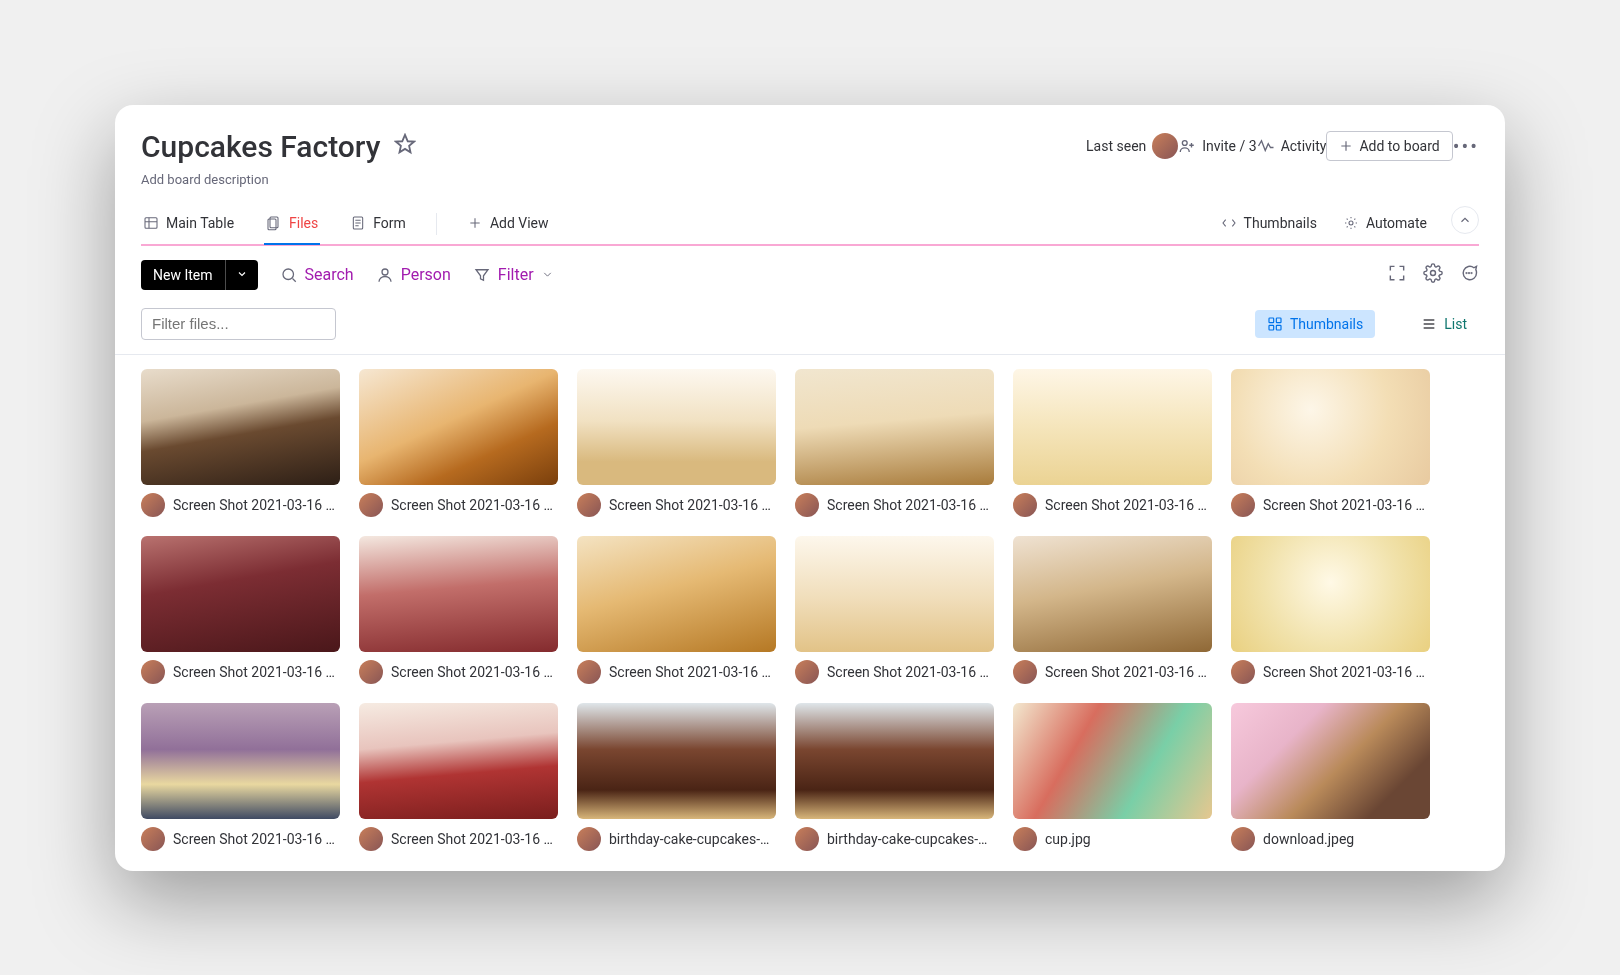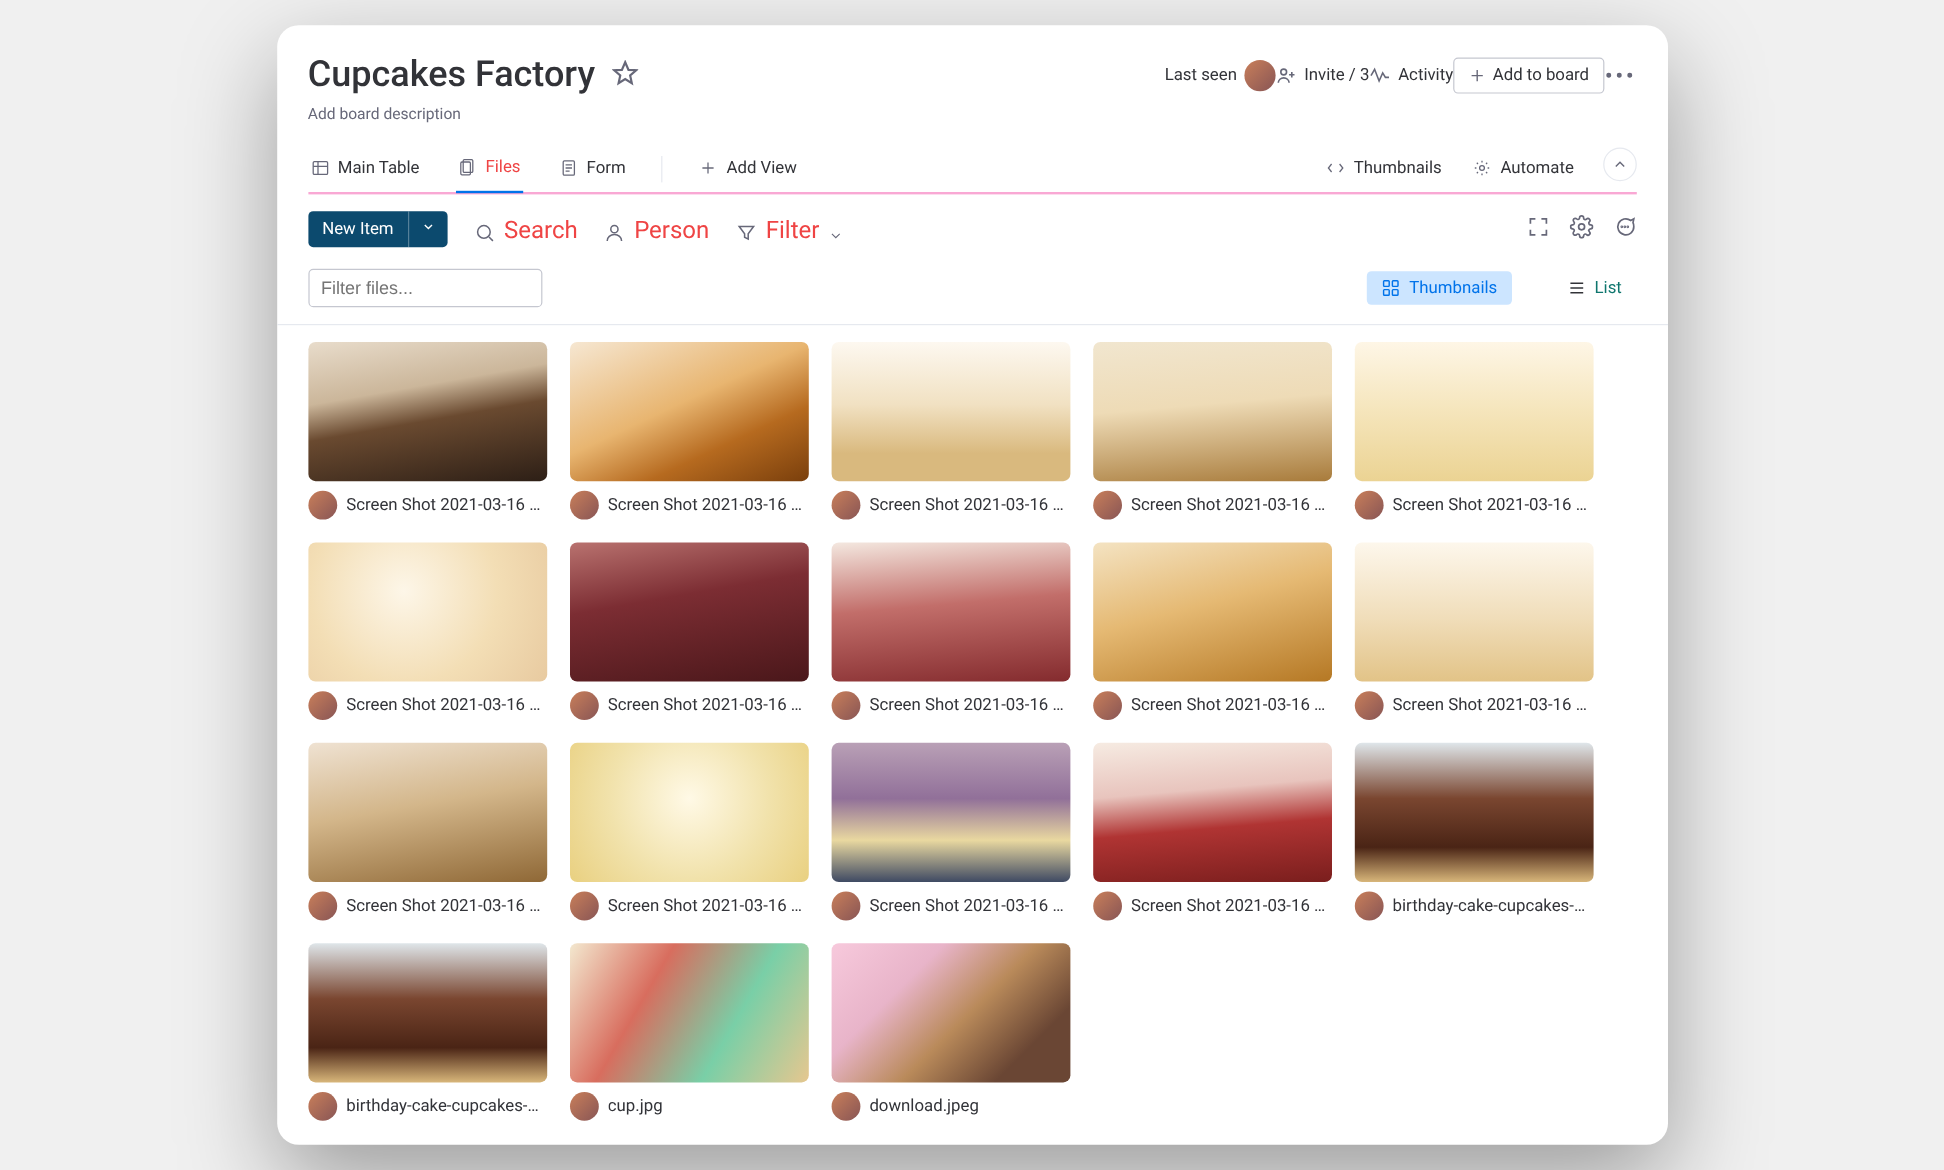--- a/index.html
+++ b/index.html
@@ -7,21 +7,21 @@
     font-family: -apple-system, BlinkMacSystemFont, "Segoe UI", Roboto, Helvetica, Arial, sans-serif;
     background: #f0f0f0;
     display: flex;
     align-items: center;
     justify-content: center;
     min-height: 975px;
     width: 1620px;
   }
   .window {
     background: #fff;
-    width: 1159px;
+    width: 1390px;
     border-radius: 18px;
     box-shadow: 0 30px 80px rgba(0,0,0,0.35);
     padding: 24px 26px 20px 26px;
     overflow: hidden;
   }
   
   .header-row1 { display:flex; align-items:center; justify-content:space-between; }
   .title-wrap { display:flex; align-items:center; gap:14px; }
   .board-title { font-size:30px; font-weight:500; color:#323338; }
   .star-btn svg { width:22px; height:22px; stroke:#676879; fill:none; stroke-width:2; }
@@ -36,24 +36,24 @@
   .tabs-left { display:flex; align-items:center; gap:28px; }
   .tab { display:flex; align-items:center; gap:7px; font-size:14px; color:#323338; padding:10px 2px 12px 2px; cursor:pointer; }
   .tab.active { color:#ef4444; border-bottom:2px solid #0073ea; margin-bottom:-1px; }
   .tab svg { width:16px; height:16px; stroke:#676879; fill:none; stroke-width:1.6; }
   .divider-v { width:1px; height:22px; background:#e6e9ef; }
   .tabs-right { display:flex; align-items:center; gap:22px; padding-bottom:8px; }
   .chevron-btn { width:28px; height:28px; border:1px solid #e6e9ef; border-radius:50%; display:flex; align-items:center; justify-content:center; }
   
   .toolbar { display:flex; align-items:center; justify-content:space-between; margin-top:14px; }
   .toolbar-left { display:flex; align-items:center; gap:22px; }
-  .new-item-btn { background:#0c4a6e; color:#fff; border-radius:4px; display:flex; align-items:center; overflow:hidden; cursor:pointer; font-size:14px; }
+  .new-item-btn { background:#000000; color:#fff; border-radius:4px; display:flex; align-items:center; overflow:hidden; cursor:pointer; font-size:14px; }
   .new-item-btn .lbl { padding:7px 12px; }
   .new-item-btn .caret { padding:7px 10px; border-left:1px solid rgba(255,255,255,0.3); }
-  .tool { display:flex; align-items:flex-end; gap:7px; font-size:20px; color:#ef4444; cursor:pointer; }
+  .tool { display:flex; align-items:center; gap:7px; font-size:16px; color:#a21caf; cursor:pointer; }
   .tool svg { width:18px; height:18px; stroke:#676879; fill:none; stroke-width:1.7; }
   .toolbar-right { display:flex; align-items:center; gap:16px; }
   .toolbar-right svg { width:20px; height:20px; stroke:#676879; fill:none; stroke-width:1.7; }
   
   .filter-row { display:flex; align-items:center; justify-content:space-between; margin-top:18px; }
   .filter-input { display:flex; align-items:center; border:1px solid #c5c7d0; border-radius:4px; padding:6px 10px; width:195px; }
   .filter-input input { border:none; outline:none; font-size:15px; color:#676879; flex:1; background:transparent; }
   .view-toggle { display:flex; align-items:center; gap:10px; }
   .toggle-btn { display:flex; align-items:center; gap:7px; font-size:14px; padding:6px 12px; border-radius:4px; cursor:pointer;margin-left:24px; }
   .toggle-btn.active { background:#cce5ff; color:#0073ea; }

